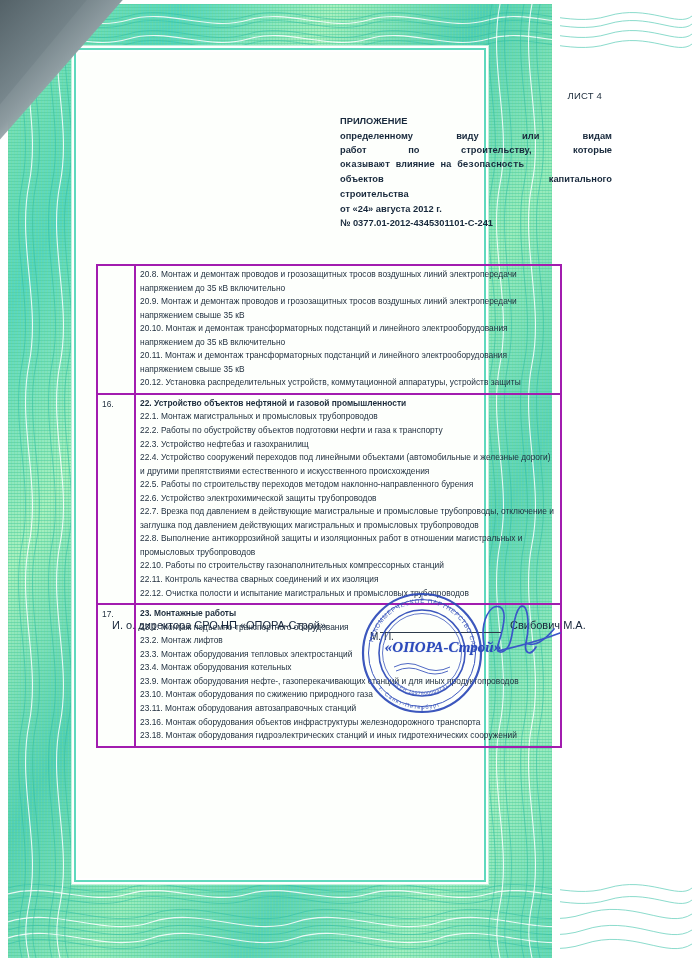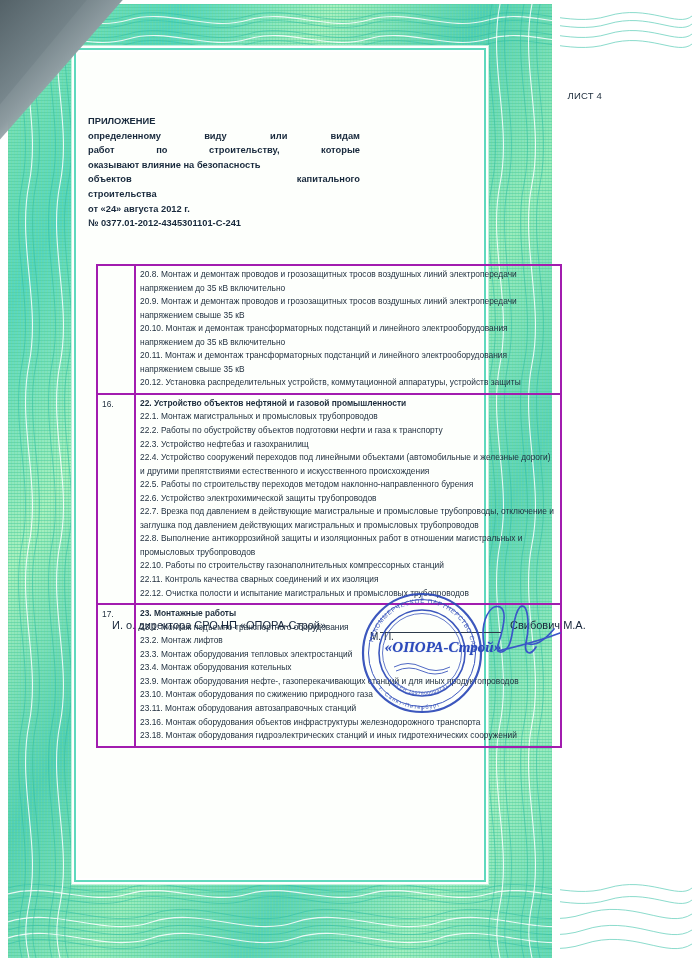--- a/index.html
+++ b/index.html
@@ -99,29 +99,30 @@
     text-align: right;
     font-size: 9.5px;
     color: #1b2a3a;
     letter-spacing: .2px;
     margin-right: 10px;
     margin-top: 32px;
   }
 
   .header-block {
     width: 272px;
+    margin-left: 252px;
     margin-top: 13px;
     font-size: 9.3px;
     line-height: 14.6px;
     font-weight: bold;
     color: #18293c;
   }
   .header-block .ln        { display: block; }
   .header-block .justify   { text-align: justify; text-align-last: justify; }
-  .header-block .justify-l { text-align: justify; }
+  .header-block .justify-l { text-align: justify; font-family: Liberation Mono, monospace; }
 
   
   .tbl {
     position: absolute;
     left: 8px;
     top: 206px;
     width: 464px;
     border-collapse: collapse;
     table-layout: fixed;
   }

